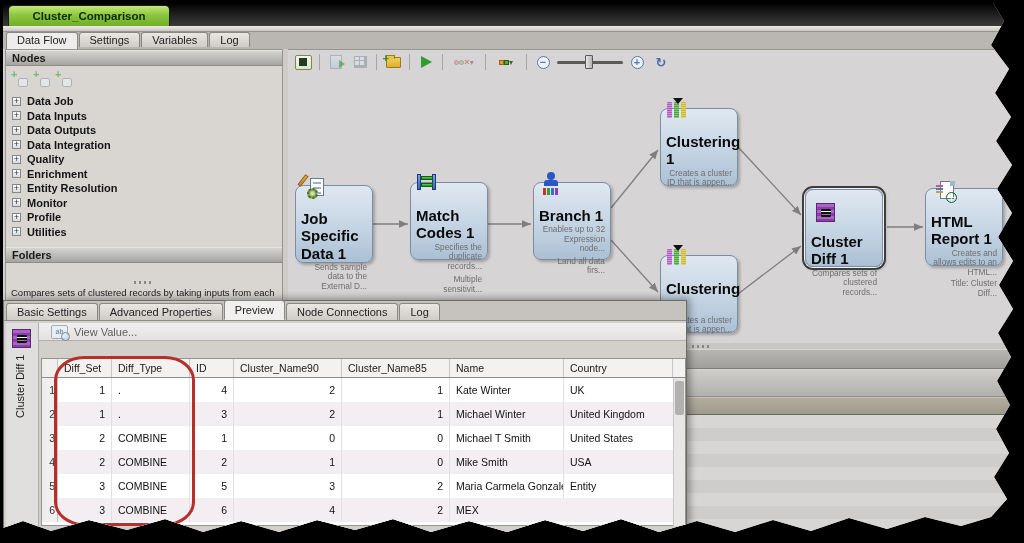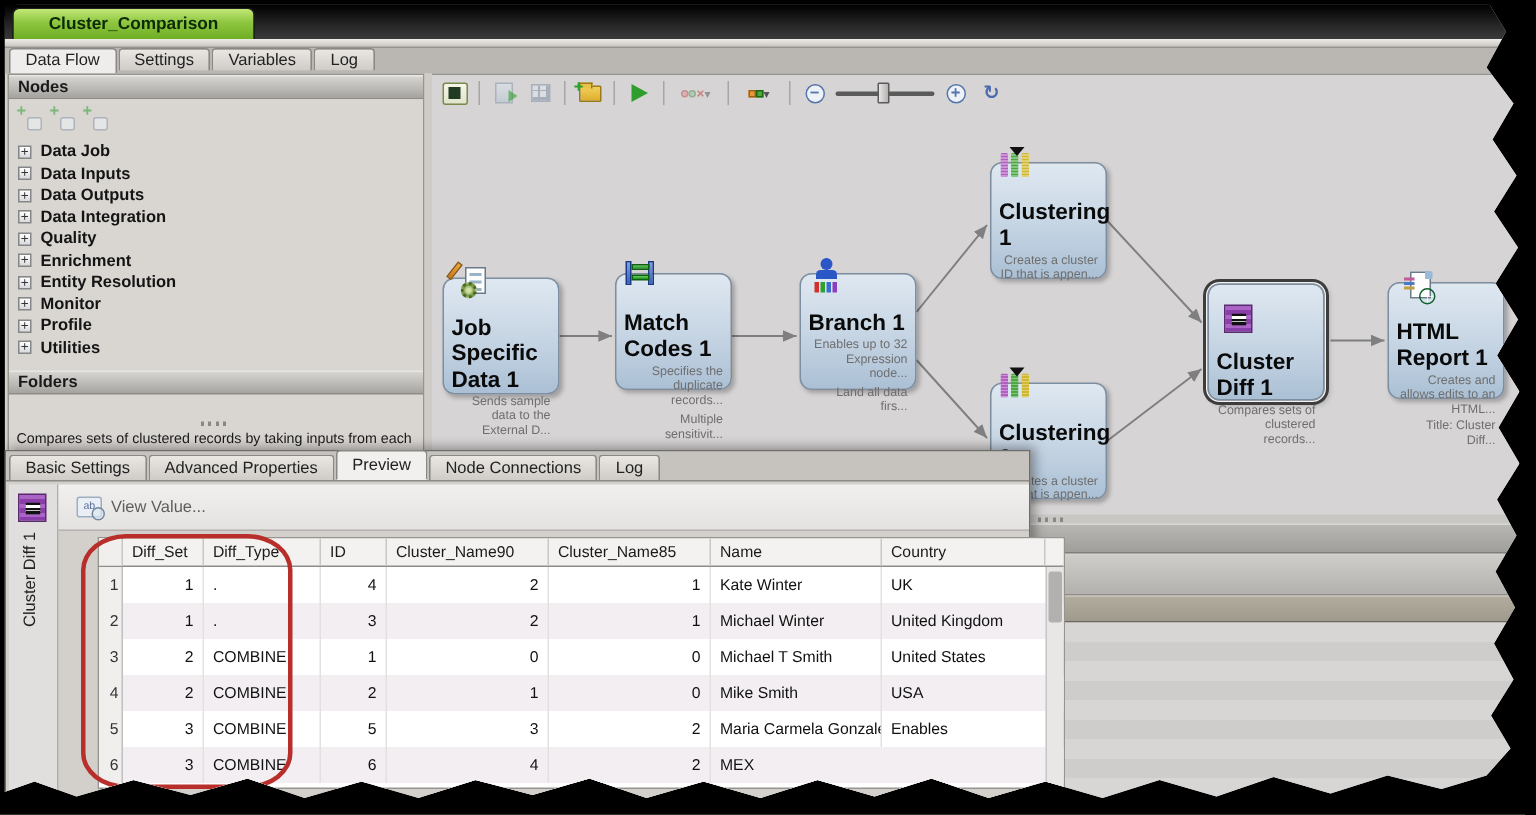--- a/index.html
+++ b/index.html
@@ -110,28 +110,28 @@
   
   #preview { left:0; top:297px; width:684px; height:239px; background:#d3d0cc; border:1px solid #6f6d6a;
     box-shadow:3px -2px 7px rgba(0,0,0,.35); z-index:30; }
   #ptabs { position:absolute; left:0; top:0; width:100%; height:20px; padding-left:2px; display:flex; align-items:flex-end; background:#c6c3bf; border-bottom:1px solid #8e8c89;}
   #ptabs .tab { height:17px; line-height:17px; }
   #ptabs .tab.active { height:20px; background:#f2f0ee; border-bottom:1px solid #f2f0ee; line-height:19px; }
   #sidestrip { position:absolute; left:2px; top:22px; width:33px; height:215px; background:#e1dfdd; border-right:1px solid #b0aeac; }
   #sidestrip .ic-pv { position:absolute; left:6px; top:6px; }
   #sidetab-label { position:absolute; left:8px; top:32px; height:170px; font-size:11px; color:#222;
     writing-mode:vertical-rl; transform:rotate(180deg); text-align:right; }
-  #ptoolbar { position:absolute; left:35px; top:22px; width:647px; height:31px; background:linear-gradient(#f2f0ee,#e4e2e0); border-bottom:1px solid #b5b3b1; display:flex; align-items:center; }
+  #ptoolbar { position:absolute; left:35px; top:22px; width:647px; height:18px; background:linear-gradient(#f2f0ee,#e4e2e0); border-bottom:1px solid #b5b3b1; display:flex; align-items:center; }
   .vv-btn { display:flex; align-items:center; gap:6px; margin-left:12px; opacity:.8; }
   .vv-ic { position:relative; width:17px; height:14px; background:#e8f0f8; border:1px solid #8aa0b8; border-radius:2px; font-size:7px; color:#35508a; line-height:12px; text-align:center; }
   .vv-ic::after { content:""; position:absolute; right:-3px; bottom:-3px; width:7px; height:7px; border:1.5px solid #55708a; border-radius:50%; background:#d8e8f4aa; }
   .vv-label { font-size:11px; color:#3a3a3a; }
 
   
-  #grid { position:absolute; left:37px; top:57px; width:645px; height:168px; background:#fff; border:1px solid #96948f;margin-left:24px; }
+  #grid { position:absolute; left:37px; top:57px; width:645px; height:168px; background:#fff; border:1px solid #96948f; }
   .grow { display:flex; height:24px; }
   .grow.hdr { height:19px; background:#f4f2f0; border-bottom:1px solid #8e8c8a; }
   .gcell { flex:none; font-size:10.5px; color:#111; padding:0 6px; line-height:24px; overflow:hidden; white-space:nowrap; border-right:1px solid #e3e1df; }
   .hdr .gcell { line-height:18px; color:#1a1a1a; border-right:1px solid #c9c7c5; }
   .c-rn { width:16px; background:#f1efed; border-right:1px solid #c2c0be; padding:0 2px; text-align:right; color:#333; }
   .c0 { width:54px; text-align:right; }
   .c1 { width:78px; }
   .c2 { width:44px; text-align:right; }
   .c3 { width:108px; text-align:right; }
   .c4 { width:108px; text-align:right; }
@@ -453,21 +453,21 @@
         <div class="gcell c6">USA</div>
       </div>
       <div class="grow">
         <div class="gcell c-rn">5</div>
         <div class="gcell c0">3</div>
         <div class="gcell c1">COMBINE</div>
         <div class="gcell c2">5</div>
         <div class="gcell c3">3</div>
         <div class="gcell c4">2</div>
         <div class="gcell c5">Maria Carmela Gonzalez</div>
-        <div class="gcell c6">Enables</div>
+        <div class="gcell c6">Entity</div>
       </div>
       <div class="grow even">
         <div class="gcell c-rn">6</div>
         <div class="gcell c0">3</div>
         <div class="gcell c1">COMBINE</div>
         <div class="gcell c2">6</div>
         <div class="gcell c3">4</div>
         <div class="gcell c4">2</div>
         <div class="gcell c6">MEX</div>
       </div>

